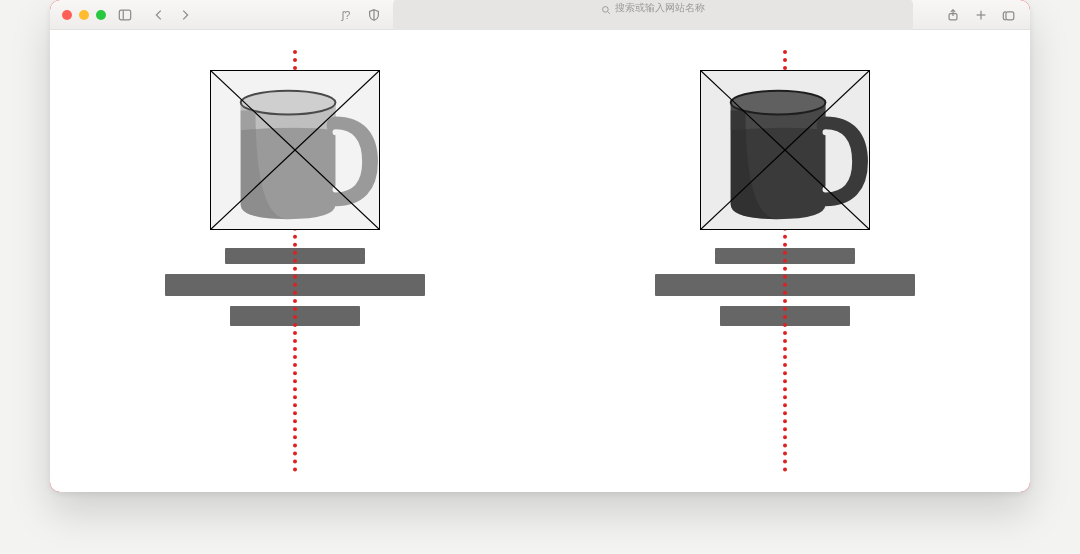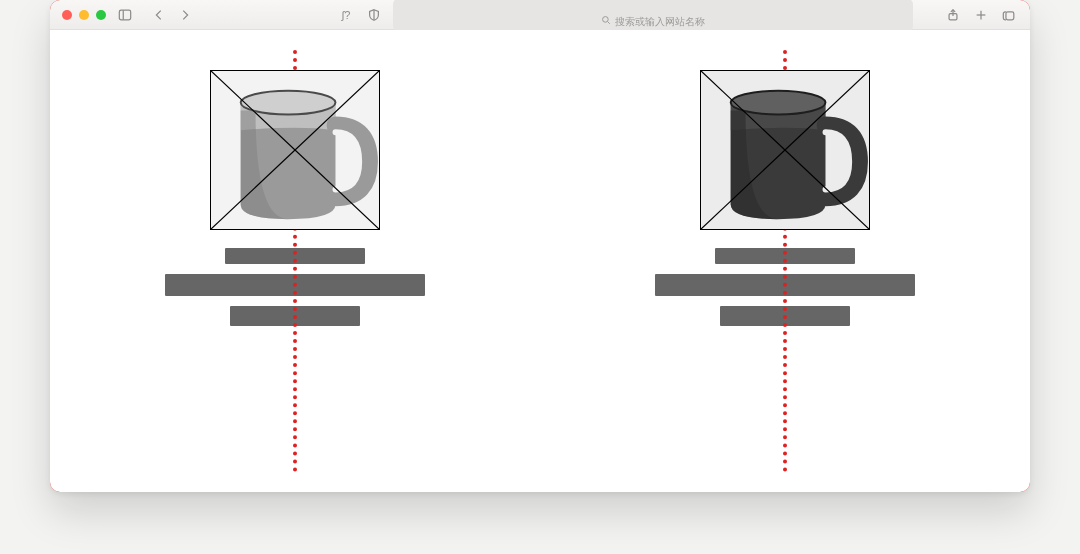--- a/index.html
+++ b/index.html
@@ -46,21 +46,21 @@
   .nav-arrows { display:flex; gap:8px; margin-left:6px; }
   .spacer { flex: 0 0 110px; }
   .center-cluster {
     display:flex; align-items:center; gap:10px; flex:1; justify-content:center;
   }
   .addrbar {
     flex: 0 1 520px;
     height: 18px;
     background: #e7e5e3;
     border-radius: 5px;
-    display:flex; align-items:flex-start; justify-content:center;
+    display:flex; align-items:flex-end; justify-content:center;
     gap: 4px;
     color: #9b9b99;
     font-size: 10px;
     padding: 16px 8px;
   }
   .addrbar svg { width:10px; height:10px; stroke:#9b9b99; fill:none; stroke-width:1.6; }
   .right-cluster { display:flex; gap:10px; align-items:center; margin-left:8px; }
 
   
   .page {

